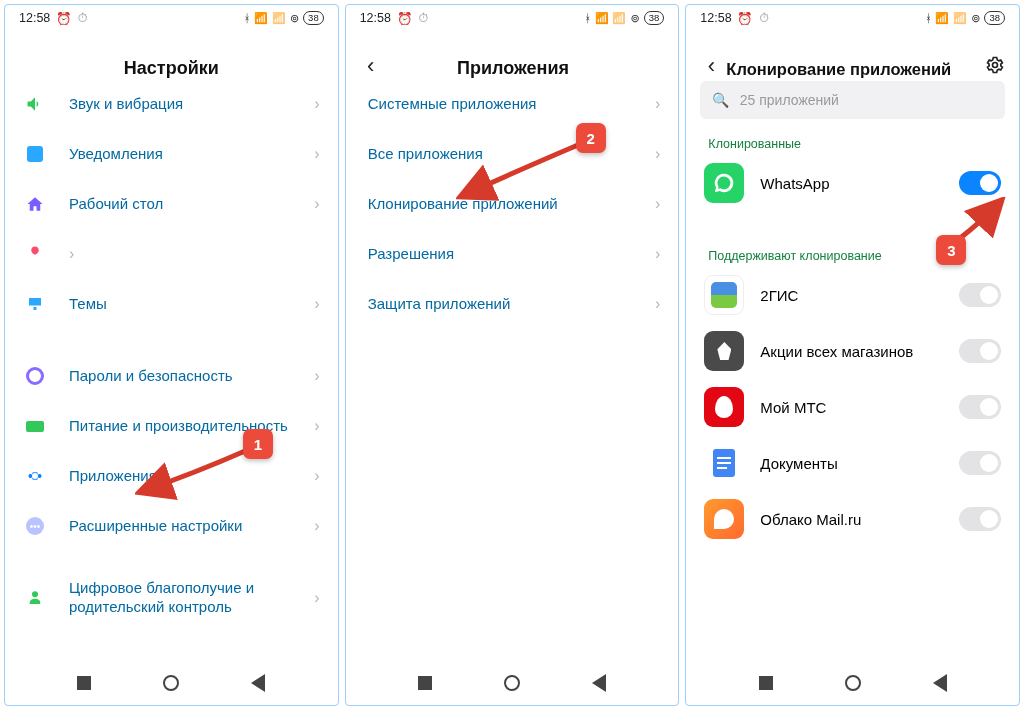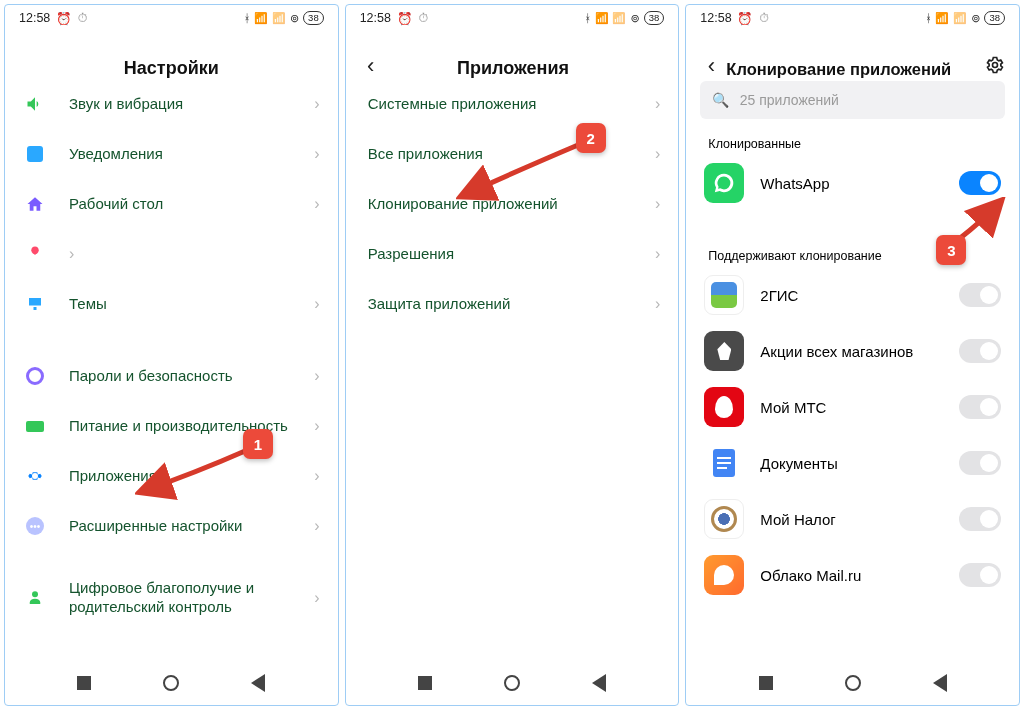--- a/index.html
+++ b/index.html
@@ -62,33 +62,33 @@
     min-height: 50px;
     padding: 6px 18px;
     position: relative;
   }
   .row .icon {
     width: 24px; height: 24px; margin-right: 22px; flex-shrink: 0;
     display: flex; align-items: center; justify-content: center;
   }
   .row .label {
     font-size: 15px;
-    color: #14532d;
+    color: #0369a1;
     line-height: 1.25;
     flex: 1;
     padding-right: 10px;
   }
   .row .chev {
     color: #b8b8b8; font-size: 16px;
   }
   .row.noicon { padding-left: 22px; }
   .gap { height: 22px; }
   .section-label {
     font-size: 12.5px;
-    color: #000000;
+    color: #15803d;
     padding: 10px 22px 4px;
   }
   .searchbar {
     margin: 2px 14px 8px;
     background: #f1f1f3;
     border-radius: 6px;
     height: 38px;
     display: flex;
     align-items: center;
     padding: 0 12px;
@@ -422,29 +422,20 @@
             <div style="position:absolute;left:4px;top:13px;width:14px;height:2px;background:#fff"></div>
             <div style="position:absolute;left:4px;top:18px;width:10px;height:2px;background:#fff"></div>
           </div>
         </div>
       <span class="app-label">Документы</span>
       <div class="toggle off">
           <div class="knob"></div>
         </div>
     </div>
     <div class="app-row">
-      <div class="app-icon" style="background:#fff;border:1px solid #eee">
-          <div style="width:26px;height:26px;border:3px solid #b08850;border-radius:50%;background:radial-gradient(#4a6fb5 40%,#fff 42%)"></div>
-        </div>
-      <span class="app-label">Мой Налог</span>
-      <div class="toggle off">
-          <div class="knob"></div>
-        </div>
-    </div>
-    <div class="app-row">
       <div class="app-icon" style="background:linear-gradient(135deg,#ff9a2e,#ff6a2e)">
           <div style="width:20px;height:20px;background:#fff;border-radius:50% 50% 50% 0"></div>
         </div>
       <span class="app-label">Облако Mail.ru</span>
       <div class="toggle off">
           <div class="knob"></div>
         </div>
     </div>
   </div>
 

